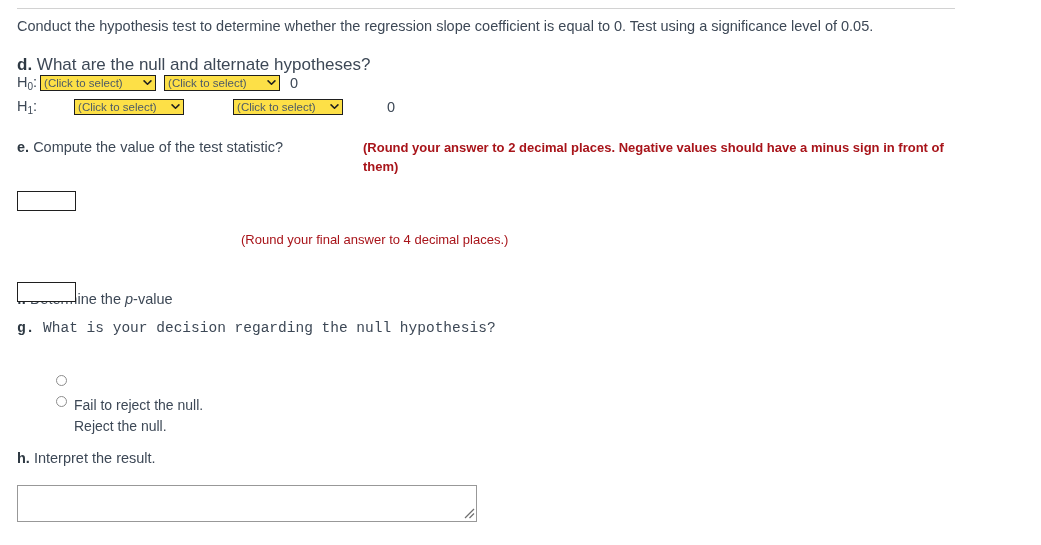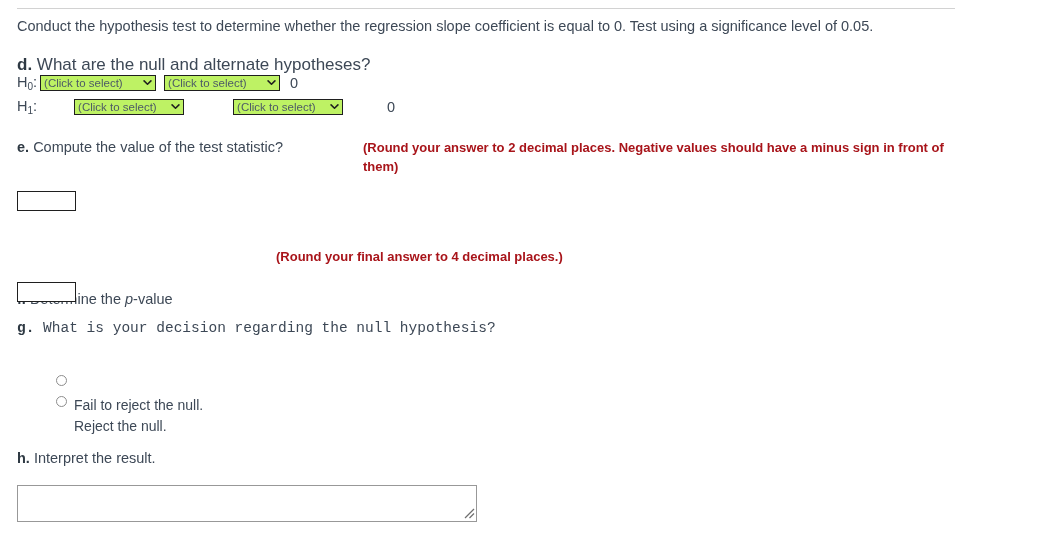--- a/index.html
+++ b/index.html
@@ -74,21 +74,21 @@
     vertical-align: baseline;
     position: relative;
     top: 3px;
   }
 
   .selectbox {
     display: inline-flex;
     align-items: center;
     justify-content: space-between;
     border: 1px solid #1f1f1f;
-    background: #bef264;
+    background: #fde047;
     height: 16px;
     padding: 0 3px 0 3px;
     box-sizing: border-box;
     font-size: 11.5px;
     color: #4d5a66;
     cursor: default;
   }
   .selectbox .sel-text {
     line-height: 14px;
     padding-right: 4px;
@@ -158,27 +158,26 @@
     font-size: 14.5px;
     line-height: 18px;
     color: #3d4856;
     white-space: nowrap;
     margin-top: 44px;
   }
   .part-f-q em { font-style: italic; }
   .hint-f {
     position: absolute;
     left: 241px;
-    top: 247px;
+    top: 230px;
     font-size: 13px;
-    font-weight: bold;
+    font-weight: normal;
     line-height: 19px;
     color: #a8141a;
     white-space: nowrap;
-    margin-left: 35px;
   }
 
   
   .part-g-q {
     position: absolute;
     left: 17px;
     top: 319px;
     font-size: 14.5px;
     line-height: 18px;
     color: #3d4856;

